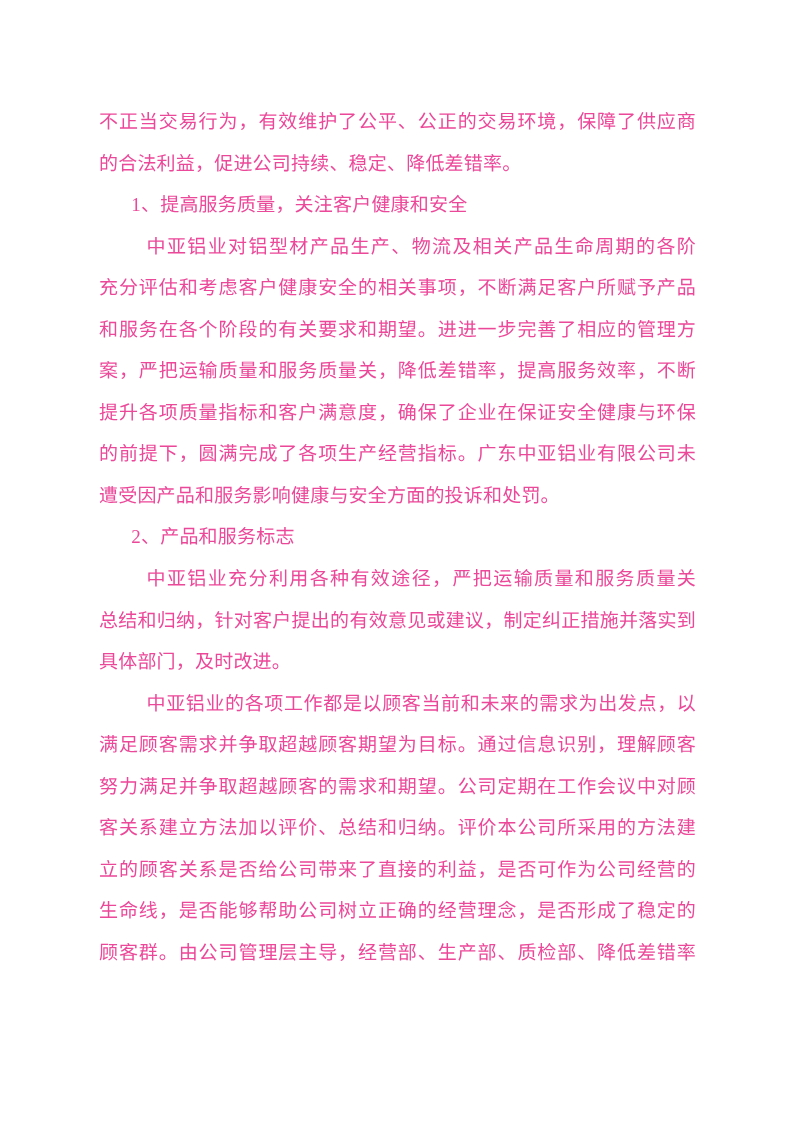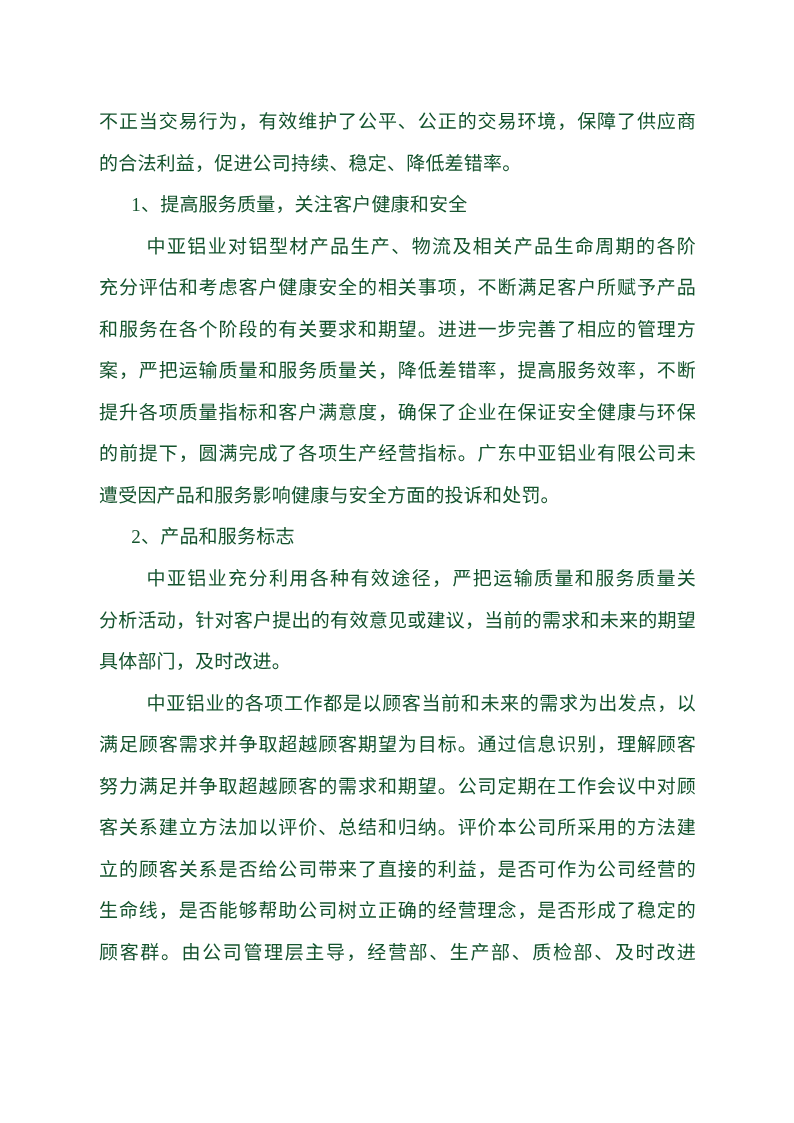--- a/index.html
+++ b/index.html
@@ -13,21 +13,21 @@
     height: 1123px;
     background: #ffffff;
     overflow: hidden;
     font-family: "Liberation Serif", "DejaVu Serif", serif;
   }
   .text-block {
     position: absolute;
     left: 99px;
     top: 101px;
     width: 597px;
-    color: #14532d;
+    color: #ec4899;
   }
   .line {
     height: 41.55px;
     line-height: 41.55px;
     font-size: 19px;
     overflow: hidden;
     letter-spacing: 0.2px;
   }
   
   .line.body {
@@ -63,23 +63,23 @@
       <div class="line heading">1、提高服务质量，关注客户健康和安全</div>
       <div class="line para-start">中亚铝业对铝型材产品生产、物流及相关产品生命周期的各阶段，</div>
       <div class="line body">充分评估和考虑客户健康安全的相关事项，不断满足客户所赋予产品</div>
       <div class="line body">和服务在各个阶段的有关要求和期望。进进一步完善了相应的管理方</div>
       <div class="line body">案，严把运输质量和服务质量关，降低差错率，提高服务效率，不断</div>
       <div class="line body">提升各项质量指标和客户满意度，确保了企业在保证安全健康与环保</div>
       <div class="line body">的前提下，圆满完成了各项生产经营指标。广东中亚铝业有限公司未</div>
       <div class="line para-end">遭受因产品和服务影响健康与安全方面的投诉和处罚。</div>
       <div class="line heading">2、产品和服务标志</div>
       <div class="line para-start">中亚铝业充分利用各种有效途径，严把运输质量和服务质量关</div>
-      <div class="line body">分析活动，针对客户提出的有效意见或建议，当前的需求和未来的期望</div>
+      <div class="line body">总结和归纳，针对客户提出的有效意见或建议，制定纠正措施并落实到</div>
       <div class="line para-end">具体部门，及时改进。</div>
       <div class="line para-start">中亚铝业的各项工作都是以顾客当前和未来的需求为出发点，以</div>
       <div class="line body">满足顾客需求并争取超越顾客期望为目标。通过信息识别，理解顾客</div>
       <div class="line body">努力满足并争取超越顾客的需求和期望。公司定期在工作会议中对顾</div>
       <div class="line body">客关系建立方法加以评价、总结和归纳。评价本公司所采用的方法建</div>
       <div class="line body">立的顾客关系是否给公司带来了直接的利益，是否可作为公司经营的</div>
       <div class="line body">生命线，是否能够帮助公司树立正确的经营理念，是否形成了稳定的</div>
-      <div class="line body">顾客群。由公司管理层主导，经营部、生产部、质检部、及时改进</div>
+      <div class="line body">顾客群。由公司管理层主导，经营部、生产部、质检部、降低差错率</div>
     </div>
 </div>
 
 </body></html>

